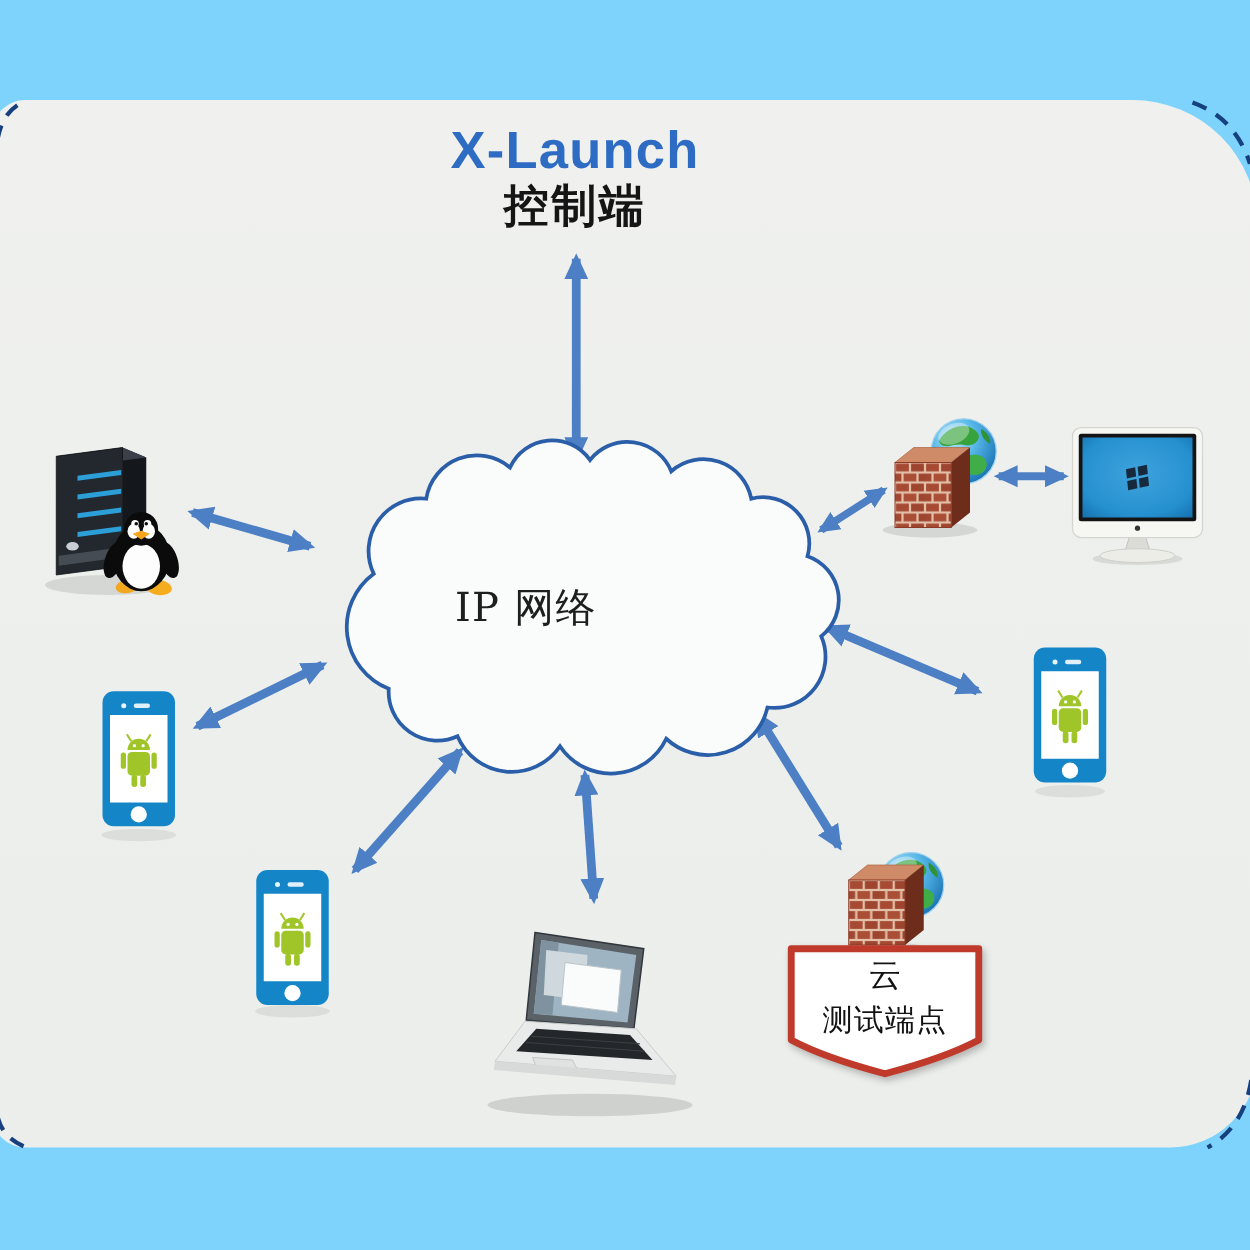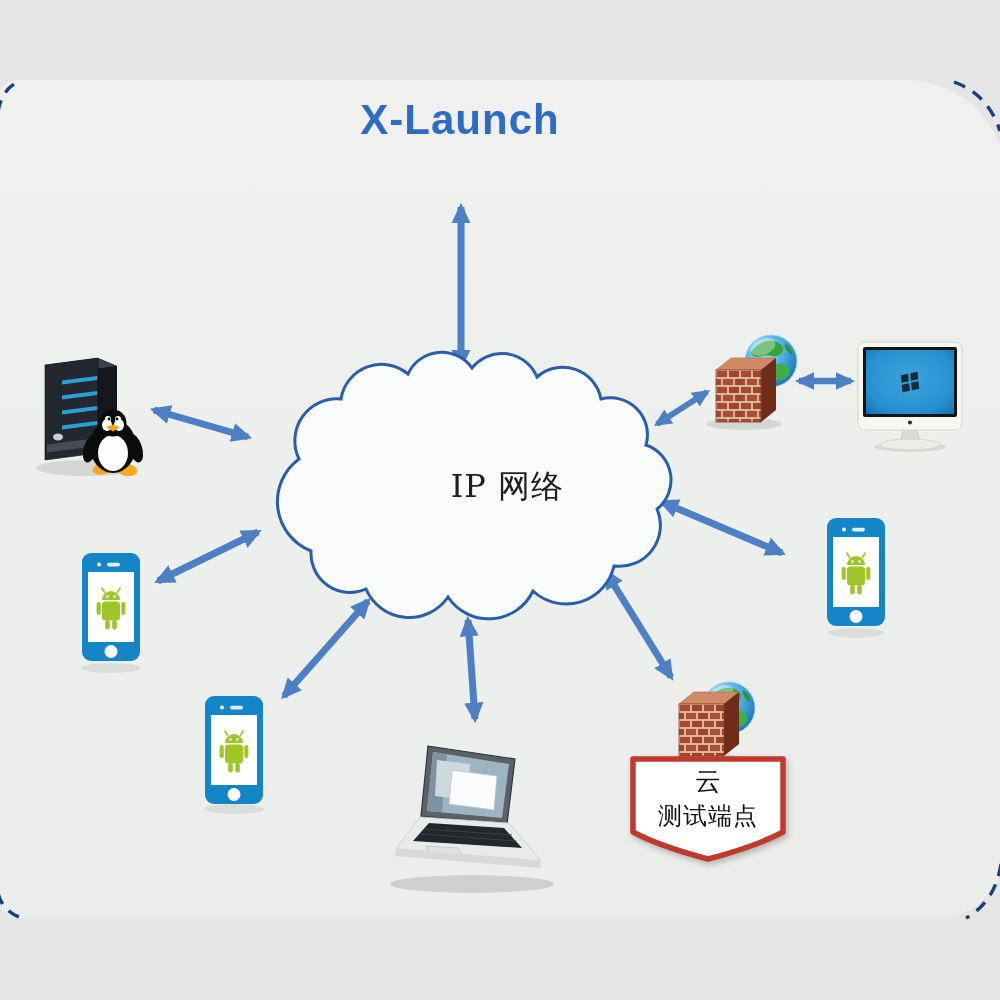--- a/index.html
+++ b/index.html
@@ -1,36 +1,36 @@
 <!DOCTYPE html>
 <html><head>
 <meta charset="utf-8">
 <style>
   html,body { margin:0; padding:0; background:#ffffff; }
   .stage {
     position:relative; width:1000px; height:1000px; overflow:hidden;
-    background:#e5e5e5; font-family:"Liberation Sans", sans-serif;
+    background:#7dd3fc; font-family:"Liberation Sans", sans-serif;
   }
   .panel {
     position:absolute; left:-6px; top:80px; width:1012px; height:838px;
     background:linear-gradient(180deg,#f0f1ef 0%,#edefed 60%,#eceeec 100%);
     border-radius:26px 100px 70px 26px;
   }
   svg.diagram { position:absolute; left:0; top:0; z-index:2; }
   .txt { position:absolute; z-index:3; }
   .brand {
     left:0; top:96px; width:920px; text-align:center;
     font-size:42px; font-weight:bold; color:#2e6cc4; letter-spacing:1px;
   }
   .subtitle {
     left:0; top:141px; width:920px; text-align:center;
     font-size:36px; font-weight:bold; color:#151515; letter-spacing:2px;
   }
   .cloud-label {
-    left:364px; top:465px; width:200px; text-align:right;
+    left:364px; top:465px; width:200px; text-align:left;
     font-family:"DejaVu Serif", serif; font-size:32px; color:#1e1e1e; letter-spacing:1px;
   }
   .banner-text {
     left:633px; top:764px; width:150px; text-align:center;
     font-family:"DejaVu Serif", serif; color:#121212;
   }
   .banner-line1 { font-size:26px; line-height:34px; }
   .banner-line2 { font-size:24px; line-height:36px; letter-spacing:1px; }
   .dash { fill:none; stroke:#17407f; stroke-width:3.4; stroke-dasharray:12 9; }
   .arrow { stroke:#4c7fc4; fill:none; }
@@ -215,19 +215,20 @@
     <g>
       <ellipse cx="708" cy="760" rx="38" ry="6" fill="rgba(0,0,0,0.10)"></ellipse>
       <use href="#globe-earth" transform="translate(729,708)"></use>
       <use href="#brick-wall" transform="translate(679,704)"></use>
     </g>
 
     <path d="M 633,759 L 783,759 L 783,832 Q 757,846 708,859 Q 659,846 633,832 Z" fill="#ffffff" stroke="#bf3a2b" stroke-width="5.5" stroke-linejoin="round" style="filter:drop-shadow(2px 3px 3px rgba(0,0,0,0.25))"></path>
   </svg>
 
   <div class="txt brand">X-Launch</div>
+  <div class="txt subtitle">控制端</div>
   <div class="txt cloud-label">IP 网络</div>
   <div class="txt banner-text">
     <div class="banner-line1">云</div>
     <div class="banner-line2">测试端点</div>
   </div>
 
 </div>
 
 </body></html>

